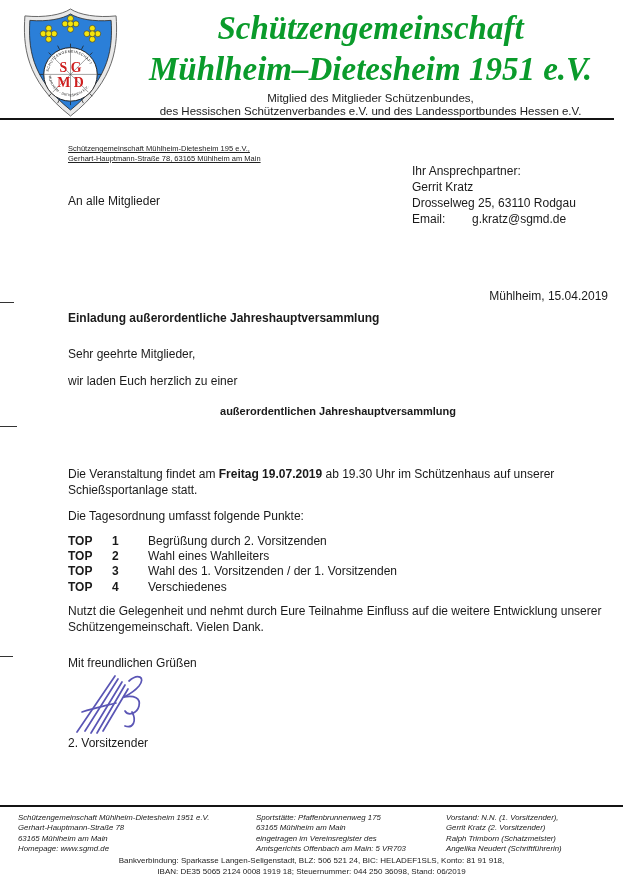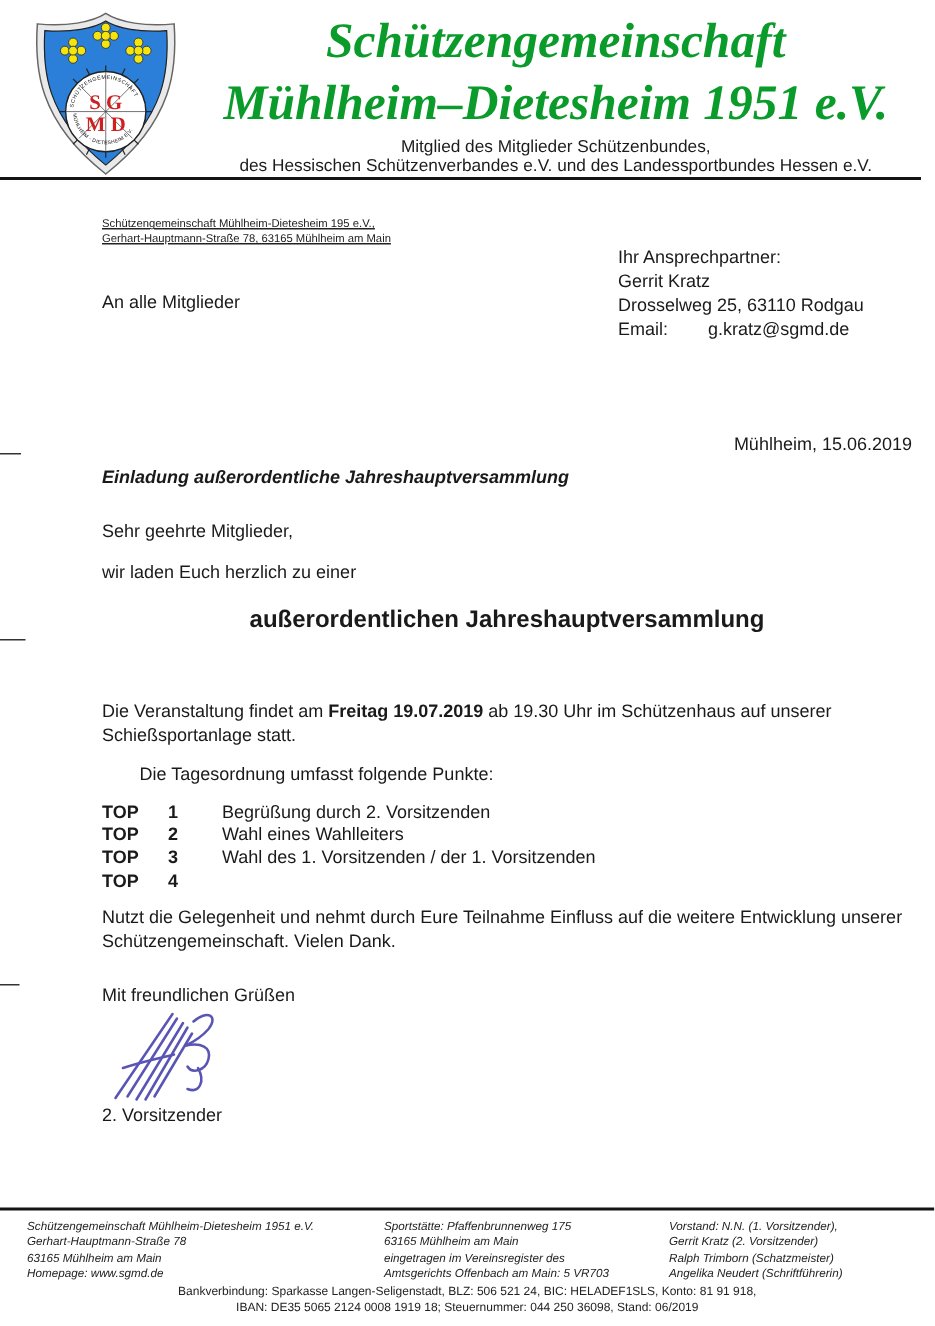--- a/index.html
+++ b/index.html
@@ -24,28 +24,28 @@
   .sender{position:absolute;left:68px;top:144px;font-size:7.5px;line-height:10px;color:#222;}
   .sender span{display:block;width:max-content;text-decoration:underline;}
   .recipient{position:absolute;left:68px;top:194px;font-size:12px;}
   .contact{position:absolute;left:372px;top:163px;font-size:12px;line-height:16px;margin-left:40px;}
   .contact .lbl{display:inline-block;width:60px;}
 
   
   .dateline{position:absolute;right:15px;top:289px;font-size:12px;}
   .txt{position:absolute;left:68px;font-size:12px;line-height:15.5px;}
   .b{font-weight:bold;}
-  .subject{top:311px;font-weight:bold;font-style:italic;}
+  .subject{top:311px;font-weight:bold;}
   .salutation{top:347px;}
   .intro{top:374px;}
   .event-title{position:absolute;left:68px;top:405px;width:540px;text-align:center;
-               font-size:16px;font-weight:bold;}
+               font-size:11px;font-weight:bold;}
   .satzung{top:440px;}
   .eventpara{top:467px;width:545px;}
-  .agenda-intro{top:509px;margin-left:25px;}
+  .agenda-intro{top:509px;}
   .agenda{position:absolute;left:68px;top:534px;font-size:12px;}
   .agenda-row{display:grid;grid-template-columns:44px 36px auto;height:15.2px;}
   .closing{top:604px;width:545px;}
   .regards{top:656px;}
   .signature{position:absolute;left:72px;top:668px;width:105px;height:70px;}
   .signer-role{top:736px;}
 
   
   .footer-rule{position:absolute;left:0;top:805px;width:623px;height:2px;background:#141414;}
   .fcol{position:absolute;top:813px;font-size:7.8px;line-height:10.4px;color:#222;}
@@ -149,21 +149,21 @@
 
   <div class="contact">
     <div>Ihr Ansprechpartner:</div>
     <div>Gerrit Kratz</div>
     <div>Drosselweg 25, 63110 Rodgau</div>
     <div>
       <span class="lbl">Email:</span><span>g.kratz@sgmd.de</span>
     </div>
   </div>
 
-  <div class="dateline">Mühlheim, 15.06.2019</div>
+  <div class="dateline">Mühlheim, 15.04.2019</div>
   <div class="txt subject">Einladung außerordentliche Jahreshauptversammlung</div>
   <div class="txt salutation">Sehr geehrte Mitglieder,</div>
   <div class="txt intro">wir laden Euch herzlich zu einer</div>
   <div class="event-title">außerordentlichen Jahreshauptversammlung</div>
   <div class="txt eventpara">
     <span>Die Veranstaltung findet am </span><span class="b">Freitag 19.07.2019</span><span> ab 19.30 Uhr im Schützenhaus auf unserer</span><br>
     <span>Schießsportanlage statt.</span>
   </div>
   <div class="txt agenda-intro">Die Tagesordnung umfasst folgende Punkte:</div>
 
@@ -179,20 +179,21 @@
         <span>Wahl eines Wahlleiters</span>
     </div>
     <div class="agenda-row">
       <span class="b">TOP</span>
         <span class="b">3</span>
         <span>Wahl des 1. Vorsitzenden / der 1. Vorsitzenden</span>
     </div>
     <div class="agenda-row">
       <span class="b">TOP</span>
         <span class="b">4</span>
+        <span>Verschiedenes</span>
     </div>
   </div>
 
   <div class="txt closing">
     <span>Nutzt die Gelegenheit und nehmt durch Eure Teilnahme Einfluss auf die weitere Entwicklung unserer</span><br>
     <span>Schützengemeinschaft. Vielen Dank.</span>
   </div>
   <div class="txt regards">Mit freundlichen Grüßen</div>
 
   <svg class="signature" viewBox="0 0 105 70" fill="none" stroke="#5a55b5" stroke-width="1.7" stroke-linecap="round">

